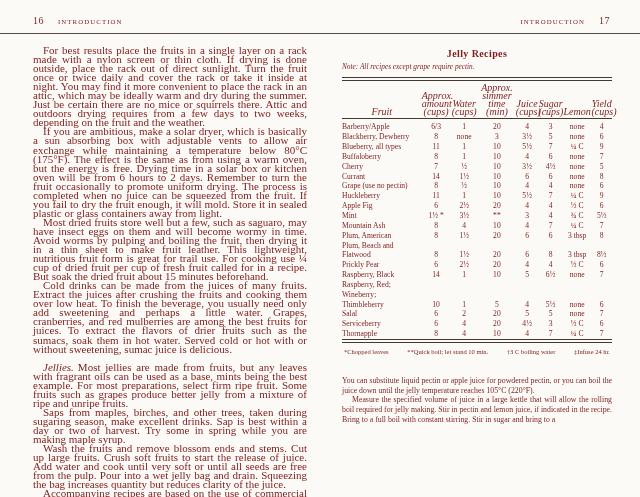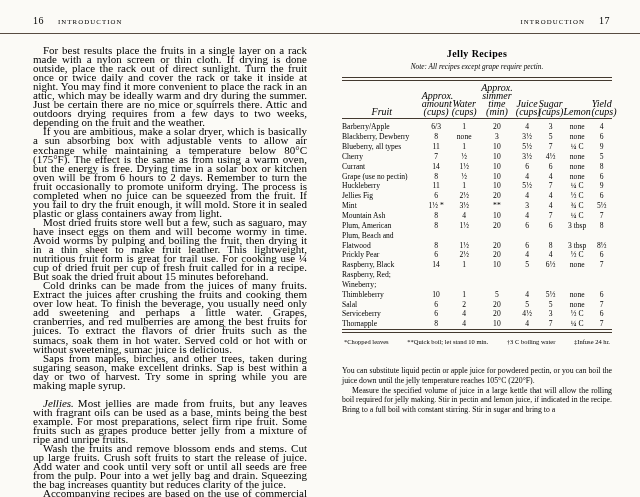--- a/index.html
+++ b/index.html
@@ -12,54 +12,54 @@
   .header-rule{position:absolute;top:33px;left:0;width:640px;border-top:1px solid #574c41;}
 
   .left-col{position:absolute;left:33px;top:46px;width:274px;font-size:11px;line-height:9.05px;text-align:justify;}
   .body-para{margin:0;text-indent:10px;}
   .body-para.no-indent{text-indent:0;}
   .body-para.space-before{margin-top:9px;}
   .lead{font-style:italic;margin-right:4px;}
 
   .right-col{position:absolute;left:342px;top:44px;width:270px;}
   .table-title{font-size:10px;font-weight:bold;text-align:center;margin:4px 0 3px;letter-spacing:0.4px;}
-  .table-note{font-size:7.3px;font-style:italic;text-align:center;margin:0 0 6px;}
+  .table-note{font-size:7.3px;font-style:italic;text-align:left;margin:0 0 6px;}
   .double-rule{height:2px;border-top:1.2px solid #43392f;border-bottom:1px solid #43392f;}
   .jtable{width:100%;border-collapse:collapse;table-layout:fixed;}
   .jtable thead td{font-style:italic;font-size:10px;line-height:8.1px;text-align:center;vertical-align:bottom;white-space:pre-line;padding:3px 0 2px;border-bottom:1px solid #43392f;}
   .jtable tbody td{font-size:7.6px;line-height:9.85px;text-align:center;vertical-align:bottom;padding:0;}
   .jtable tbody tr:first-child td{padding-top:3px;}
   .jtable td.fruit{text-align:left;white-space:pre-line;}
   .footnotes{display:flex;justify-content:space-between;font-size:6.5px;margin-top:5px;padding:0 2px;}
   .right-paras{margin-top:21px;font-size:7.8px;line-height:9.7px;text-align:justify;}
 </style>
 </head>
 <body style="background: rgb(251, 250, 246);">
 
-<div class="spread" style="color: #000000;">
+<div class="spread" style="color: #7f1d1d;">
   <header class="running-header">
     <div class="rh-left">
       <span class="pagenum">16</span>
       <span class="rhead">INTRODUCTION</span>
     </div>
     <div class="rh-right">
       <span class="rhead">INTRODUCTION</span>
       <span class="pagenum">17</span>
     </div>
   </header>
   <div class="header-rule"></div>
 
   <main>
     <section class="left-col">
         <p class="body-para"><span>For best results place the fruits in a single layer on a rack made with a nylon screen or thin cloth. If drying is done outside, place the rack out of direct sunlight. Turn the fruit once or twice daily and cover the rack or take it inside at night. You may find it more convenient to place the rack in an attic, which may be ideally warm and dry during the summer. Just be certain there are no mice or squirrels there. Attic and outdoors drying requires from a few days to two weeks, depending on the fruit and the weather.</span></p>
         <p class="body-para"><span>If you are ambitious, make a solar dryer, which is basically a sun absorbing box with adjustable vents to allow air exchange while maintaining a temperature below 80°C (175°F). The effect is the same as from using a warm oven, but the energy is free. Drying time in a solar box or kitchen oven will be from 6 hours to 2 days. Remember to turn the fruit occasionally to promote uniform drying. The process is completed when no juice can be squeezed from the fruit. If you fail to dry the fruit enough, it will mold. Store it in sealed plastic or glass containers away from light.</span></p>
         <p class="body-para"><span>Most dried fruits store well but a few, such as saguaro, may have insect eggs on them and will become wormy in time. Avoid worms by pulping and boiling the fruit, then drying it in a thin sheet to make fruit leather. This lightweight, nutritious fruit form is great for trail use. For cooking use ¼ cup of dried fruit per cup of fresh fruit called for in a recipe. But soak the dried fruit about 15 minutes beforehand.</span></p>
         <p class="body-para"><span>Cold drinks can be made from the juices of many fruits. Extract the juices after crushing the fruits and cooking them over low heat. To finish the beverage, you usually need only add sweetening and perhaps a little water. Grapes, cranberries, and red mulberries are among the best fruits for juices. To extract the flavors of drier fruits such as the sumacs, soak them in hot water. Served cold or hot with or without sweetening, sumac juice is delicious.</span></p>
+        <p class="body-para space-before"><span class="lead">Jellies.</span><span>Most jellies are made from fruits, but any leaves with fragrant oils can be used as a base, mints being the best example. For most preparations, select firm ripe fruit. Some fruits such as grapes produce better jelly from a mixture of ripe and unripe fruits.</span></p>
         <p class="body-para"><span>Saps from maples, birches, and other trees, taken during sugaring season, make excellent drinks. Sap is best within a day or two of harvest. Try some in spring while you are making maple syrup.</span></p>
-        <p class="body-para space-before"><span class="lead">Jellies.</span><span>Most jellies are made from fruits, but any leaves with fragrant oils can be used as a base, mints being the best example. For most preparations, select firm ripe fruit. Some fruits such as grapes produce better jelly from a mixture of ripe and unripe fruits.</span></p>
         <p class="body-para"><span>Wash the fruits and remove blossom ends and stems. Cut up large fruits. Crush soft fruits to start the release of juice. Add water and cook until very soft or until all seeds are free from the pulp. Pour into a wet jelly bag and drain. Squeezing the bag increases quantity but reduces clarity of the juice.</span></p>
         <p class="body-para"><span>Accompanying recipes are based on the use of commercial powdered pectin. But, depending on ripeness and type, some fruits may not need pectin. To determine the need for pectin, mix 1 tbsp each of juice and alcohol (grain or wood). If a solid mass forms, no additional pectin is needed. If flakes or a loose mass forms, add pectin. Slightly underripe fruits are generally richer in pectin than ripe ones.</span></p>
       </section>
 
     <section class="right-col">
       <div class="table-block">
         <h2 class="table-title">Jelly Recipes</h2>
         <div class="table-note">Note: All recipes except grape require pectin.</div>
         <div class="double-rule"></div>
         <table class="jtable">
@@ -118,20 +118,30 @@
                 <td class="fruit">Blueberry, all types</td>
                 <td>11</td>
                 <td>1</td>
                 <td>10</td>
                 <td>5½</td>
                 <td>7</td>
                 <td>¼ C</td>
                 <td>9</td>
               </tr>
               <tr>
+                <td class="fruit">Buffaloberry</td>
+                <td>8</td>
+                <td>1</td>
+                <td>10</td>
+                <td>4</td>
+                <td>6</td>
+                <td>none</td>
+                <td>7</td>
+              </tr>
+              <tr>
                 <td class="fruit">Cherry</td>
                 <td>7</td>
                 <td>½</td>
                 <td>10</td>
                 <td>3½</td>
                 <td>4½</td>
                 <td>none</td>
                 <td>5</td>
               </tr>
               <tr>
@@ -158,21 +168,21 @@
                 <td class="fruit">Huckleberry</td>
                 <td>11</td>
                 <td>1</td>
                 <td>10</td>
                 <td>5½</td>
                 <td>7</td>
                 <td>¼ C</td>
                 <td>9</td>
               </tr>
               <tr>
-                <td class="fruit">Jellies Fig</td>
+                <td class="fruit">Apple Fig</td>
                 <td>6</td>
                 <td>2½</td>
                 <td>20</td>
                 <td>4</td>
                 <td>4</td>
                 <td>½ C</td>
                 <td>6</td>
               </tr>
               <tr>
                 <td class="fruit">Mint</td>

